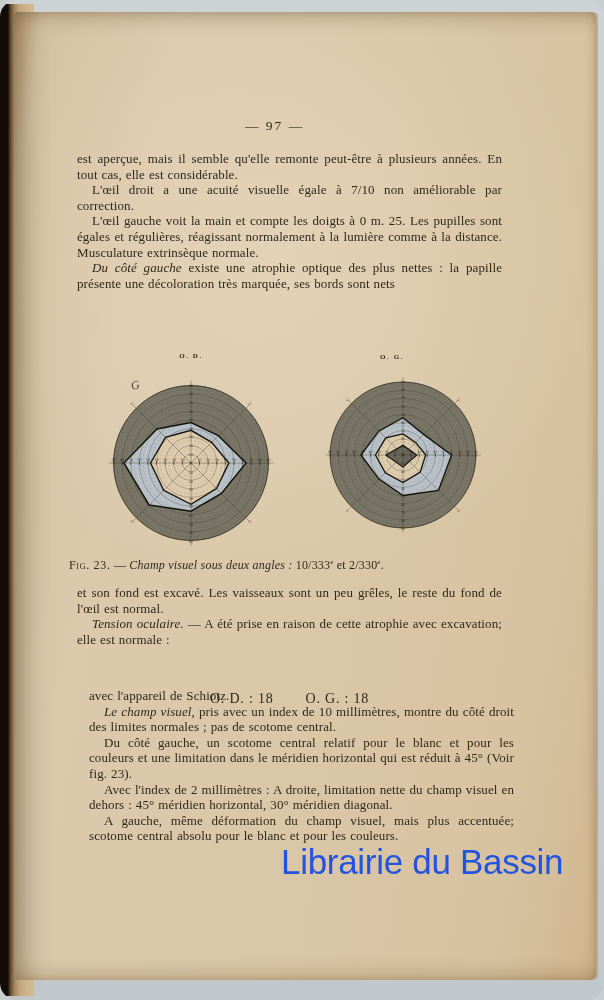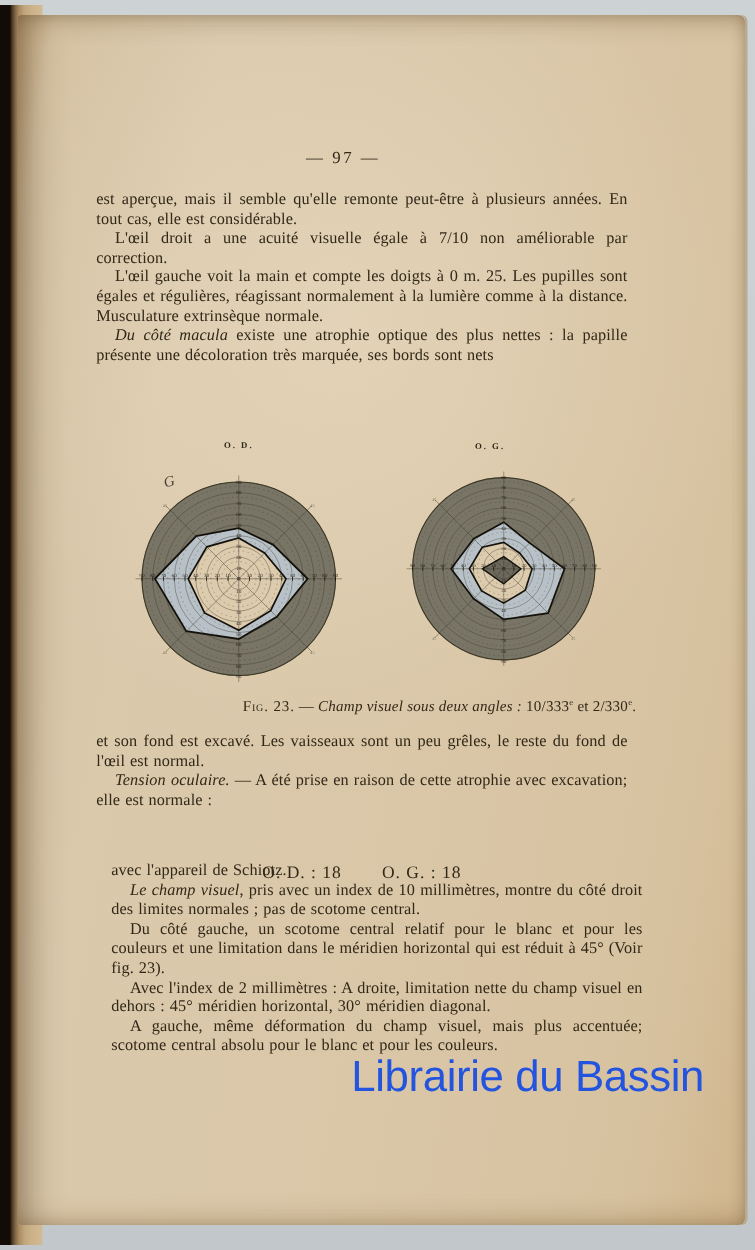--- a/index.html
+++ b/index.html
@@ -29,41 +29,41 @@
   .s-sc{font-variant:small-caps;letter-spacing:0.7px;}
   .s-sup{vertical-align:super;font-size:58%;line-height:0;}
   .fig-label{position:absolute;font-size:7px;font-weight:bold;letter-spacing:1.6px;text-align:center;}
   .od-label{left:89px;top:340px;width:176px;}
   .og-label{left:300px;top:341px;width:156px;}
   .chart{position:absolute;}
   .chart-od{left:91px;top:365px;width:172px;height:172px;}
   .chart-og{left:308px;top:362px;width:162px;height:162px;}
   .pencil{position:absolute;left:117px;top:366px;font-size:12px;font-style:italic;
         color:#4a4238;transform:rotate(-14deg);}
-  .caption{position:absolute;left:55px;top:546px;width:440px;text-align:right;
+  .caption{position:absolute;left:55px;top:546px;width:440px;text-align:left;
         font-size:12px;letter-spacing:0.2px;}
   .tension{position:absolute;left:63px;top:679px;width:425px;text-align:center;
         font-size:14px;letter-spacing:0.8px;}
   .tension .tgap{display:inline-block;width:32px;}
   .watermark{position:absolute;left:267px;top:830px;white-space:nowrap;
         font-family:"Liberation Sans",sans-serif;font-size:35px;letter-spacing:-0.3px;color:#2254df;text-align:right;}
 </style>
 </head>
 <body>
 
-<div id="shot" style="color: rgb(49, 40, 24);">
+<div id="shot" style="color: rgb(49, 40, 24); border-radius: 17px;">
   <div class="spine"></div>
   <div class="page">
     <div class="pageno">— 97 —</div>
 
     <div class="col block1">
         <div class="para"><span class="s-r">est aperçue, mais il semble qu'elle remonte peut-être à plusieurs années. En tout cas, elle est considérable.</span></div>
         <div class="para ind"><span class="s-r">L'œil droit a une acuité visuelle égale à 7/10 non améliorable par correction.</span></div>
         <div class="para ind"><span class="s-r">L'œil gauche voit la main et compte les doigts à 0 m. 25. Les pupilles sont égales et régulières, réagissant normalement à la lumière comme à la distance. Musculature extrinsèque normale.</span></div>
-        <div class="para ind"><span class="s-i">Du côté macula</span><span class="s-r"> existe une atrophie optique des plus nettes : la papille présente une décoloration très marquée, ses bords sont nets</span></div>
+        <div class="para ind"><span class="s-i">Du côté gauche</span><span class="s-r"> existe une atrophie optique des plus nettes : la papille présente une décoloration très marquée, ses bords sont nets</span></div>
       </div>
 
     <div class="fig-label od-label">O. D.</div>
     <div class="fig-label og-label">O. G.</div>
     <div class="pencil">G</div>
     <div class="chart chart-od"><svg viewBox="-100 -100 200 200" width="100%" height="100%">
           <circle r="90" fill="#787466" stroke="#3c3827" stroke-width="1"></circle>
           <polygon points="64.0,0.0 31.8,-31.8 0.0,-47.0 -39.6,-39.6 -78.0,-0.0 -48.8,48.8 -0.0,56.0 35.4,35.4" fill="#b7c1c7"></polygon>
           <polygon points="44.0,0.0 24.0,-24.0 0.0,-38.0 -29.7,-29.7 -47.0,-0.0 -31.8,31.8 -0.0,48.0 29.7,29.7" fill="#ddcbae"></polygon>
           <circle r="10" fill="none" stroke="#3c3827" stroke-width="0.5" opacity="0.72"></circle>

